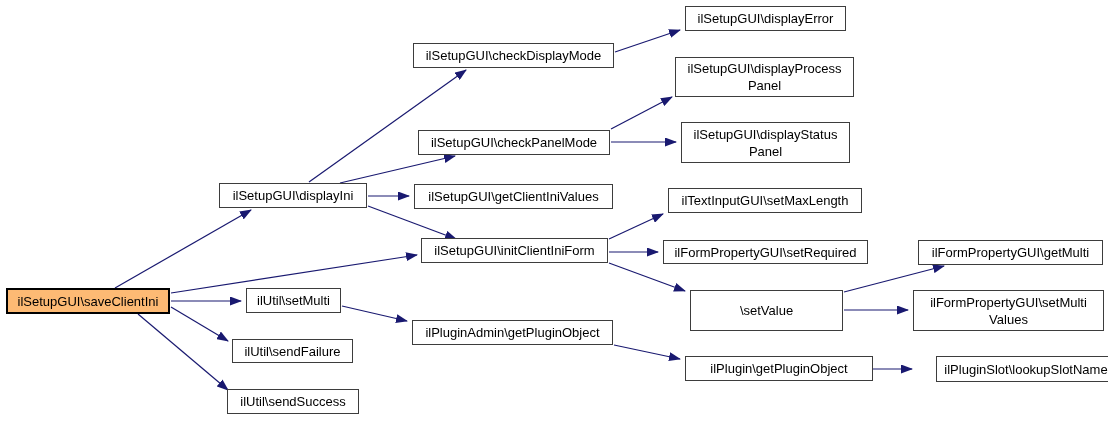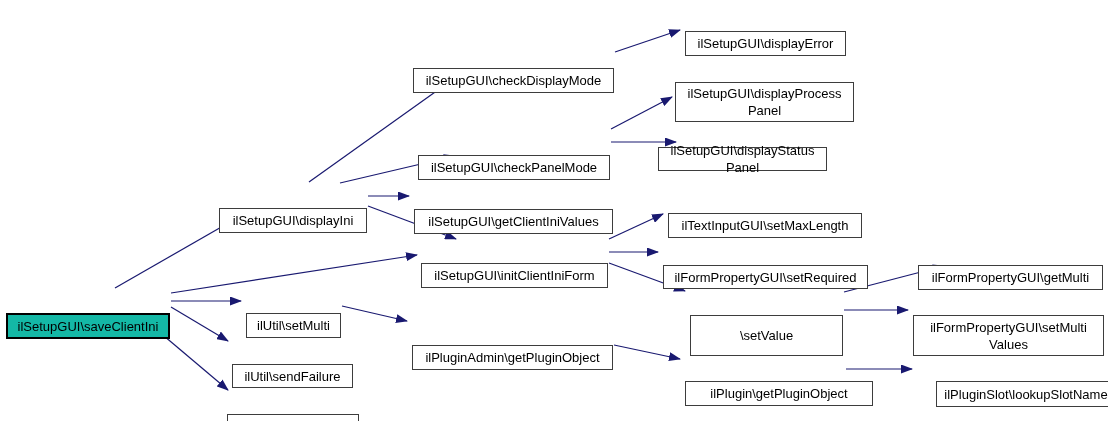--- a/index.html
+++ b/index.html
@@ -29,25 +29,24 @@
     color: #000000;
     font-size: 13px;
     line-height: 17px;
     display: flex;
     flex-direction: column;
     justify-content: center;
     align-items: center;
     text-align: center;
     z-index: 2;
     white-space: nowrap;
-    margin-top: 25px;
   }
   .node span { display: block; }
   .node.hl {
-    background: #14b8a6;
+    background: #fdba74;
     border: 2px solid #000000;
   }
 </style>
 </head>
 <body>
 
 <div class="canvas">
 
   <svg class="edges" viewBox="0 0 1108 421">
     <defs>
@@ -119,21 +118,21 @@
 
   <div class="node" style="left:685px;top:6px;width:161px;height:25px">
     <span>ilSetupGUI\displayError</span>
   </div>
 
   <div class="node" style="left:675px;top:57px;width:179px;height:40px">
     <span>ilSetupGUI\displayProcess</span>
     <span>Panel</span>
   </div>
 
-  <div class="node" style="left:658px;top:122px;width:169px;height:24px">
+  <div class="node" style="left:681px;top:122px;width:169px;height:41px">
     <span>ilSetupGUI\displayStatus</span>
     <span>Panel</span>
   </div>
 
   <div class="node" style="left:668px;top:188px;width:194px;height:25px">
     <span>ilTextInputGUI\setMaxLength</span>
   </div>
 
   <div class="node" style="left:663px;top:240px;width:205px;height:24px">
     <span>ilFormPropertyGUI\setRequired</span>

